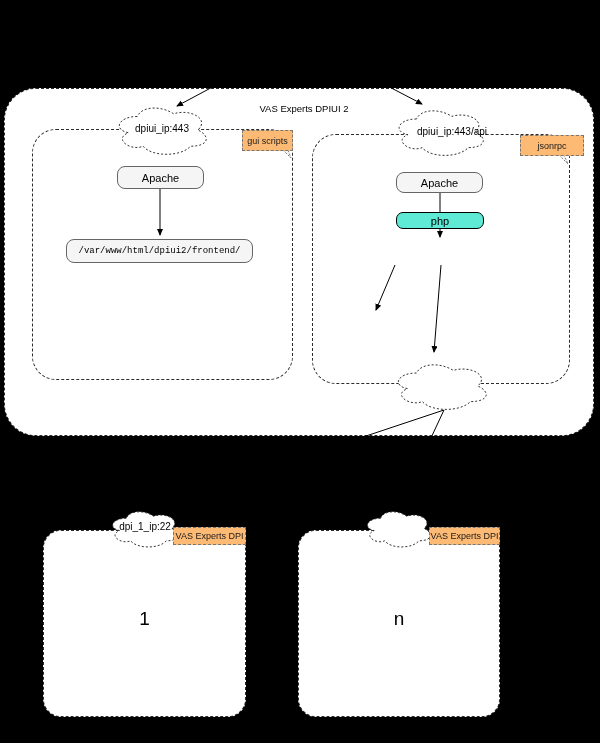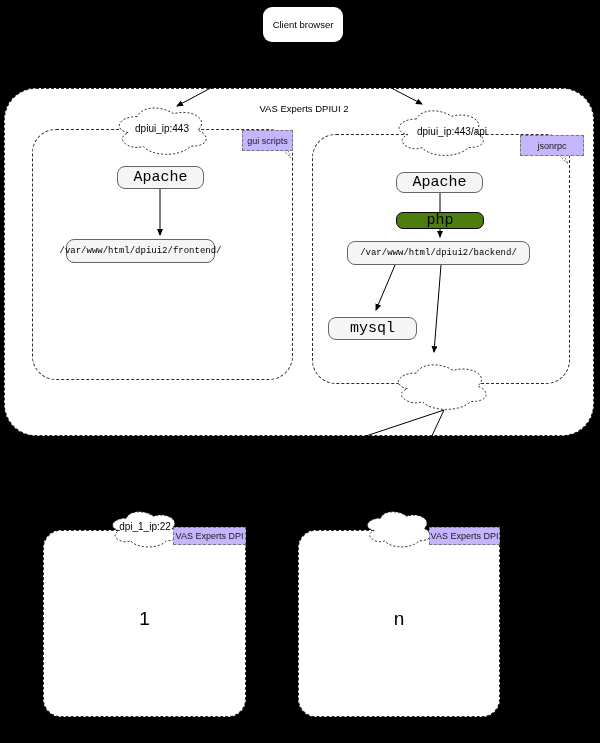--- a/index.html
+++ b/index.html
@@ -2,24 +2,24 @@
 <html><head>
 <meta charset="utf-8">
 <style>
   html,body{margin:0;padding:0;background:#000;}
   .canvas{position:relative;width:600px;height:743px;background:#000;overflow:hidden;
           font-family:"Liberation Sans",sans-serif;color:#000;}
   .abs{position:absolute;box-sizing:border-box;}
   .container{background:#fff;border:1px dashed #2b2b2b;z-index:1;}
   .svg-layer{position:absolute;left:0;top:0;z-index:2;pointer-events:none;}
   .node{background:#f5f5f5;border:1px solid #666;border-radius:8px;z-index:3;
-        display:flex;align-items:center;justify-content:center;font-size:15px;font-family:Liberation Mono, monospace;}
-  .node.white{background:#4d7c0f;border:1px solid #000;border-radius:7px;}
+        display:flex;align-items:center;justify-content:center;font-size:11px;}
+  .node.white{background:#5eead4;border:1px solid #000;border-radius:7px;}
   .mono{font-family:"Liberation Mono","DejaVu Sans Mono",monospace;font-size:9px;letter-spacing:0;}
-  .tag{background:#c4b5fd;border:1px dashed #777;z-index:3;display:flex;align-items:center;
+  .tag{background:#fdba74;border:1px dashed #777;z-index:3;display:flex;align-items:center;
        justify-content:center;font-size:9px;color:#1a1a1a;white-space:nowrap;overflow:hidden;}
   .cloud-label{z-index:3;font-size:10px;text-align:center;white-space:nowrap;}
   .title{z-index:3;font-size:9.5px;text-align:center;white-space:nowrap;}
   .bignum{z-index:3;font-size:19px;text-align:center;}
   .clientbox{background:#fff;border-radius:9px;z-index:3;display:flex;align-items:center;
              justify-content:center;font-size:9.5px;}
 </style>
 </head>
 <body>
 
@@ -56,23 +56,20 @@
       <path d="M 126.25 518.25 C 111.65 518.25 108 528.5 119.68 530.55 C 108 535.06 121.14 544.9 130.63 540.8 C 137.2 549 159.1 549 166.4 540.8 C 181 540.8 181 532.6 171.875 528.5 C 181 520.3 166.4 512.1 153.625 516.2 C 144.5 510.05 129.9 510.05 126.25 518.25 Z"></path>
       <path d="M 380.5 518.25 C 366.5 518.25 363 528.5 374.2 530.55 C 363 535.06 375.6 544.9 384.7 540.8 C 391 549 412 549 419 540.8 C 433 540.8 433 532.6 424.25 528.5 C 433 520.3 419 512.1 406.75 516.2 C 398 510.05 384 510.05 380.5 518.25 Z"></path>
     </g>
 
     <g fill="#f5f5f5" stroke="#777" stroke-width="1" stroke-dasharray="2,1.5">
       <path d="M283,150 L291,158 L288,150 Z"></path>
       <path d="M559,155 L568,164 L564,155 Z"></path>
     </g>
   </svg>
 
-  <div class="abs clientbox" style="left:263px;top:7px;width:80px;height:35px;">
-    <span>Client browser</span>
-  </div>
 
   <div class="abs title" style="left:240px;top:103px;width:128px;">VAS Experts DPIUI 2</div>
 
   <div class="abs cloud-label" style="left:112px;top:123px;width:100px;">dpiui_ip:443</div>
   <div class="abs cloud-label" style="left:402px;top:126px;width:100px;">dpiui_ip:443/api</div>
   <div class="abs cloud-label" style="left:95px;top:521px;width:100px;text-align:center;">dpi_1_ip:22</div>
   <div class="abs cloud-label" style="left:348px;top:501px;width:100px;">dpi_n_ip:22</div>
 
   <div class="abs tag" style="left:242px;top:130px;width:51px;height:21px;">
     <span>gui scripts</span>
@@ -83,33 +80,27 @@
   <div class="abs tag" style="left:173px;top:527px;width:73px;height:18px;">
     <span>VAS Experts DPI</span>
   </div>
   <div class="abs tag" style="left:429px;top:527px;width:71px;height:18px;">
     <span>VAS Experts DPI</span>
   </div>
 
   <div class="abs node" style="left:117px;top:166px;width:87px;height:23px;">
     <span>Apache</span>
   </div>
-  <div class="abs node mono" style="left:66px;top:239px;width:149px;height:24px;">
+  <div class="abs node mono" style="left:66px;top:239px;width:187px;height:24px;">
     <span>/var/www/html/dpiui2/frontend/</span>
   </div>
 
   <div class="abs node" style="left:396px;top:172px;width:87px;height:21px;">
     <span>Apache</span>
   </div>
   <div class="abs node white" style="left:396px;top:212px;width:88px;height:17px;">
     <span>php</span>
   </div>
-  <div class="abs node mono" style="left:347px;top:241px;width:183px;height:24px;">
-    <span>/var/www/html/dpiui2/backend/</span>
-  </div>
-  <div class="abs node" style="left:328px;top:317px;width:89px;height:23px;">
-    <span>mysql</span>
-  </div>
 
   <div class="abs bignum" style="left:43px;top:608px;width:203px;">1</div>
   <div class="abs bignum" style="left:298px;top:608px;width:202px;">n</div>
 
 </div>
 
 </body></html>

